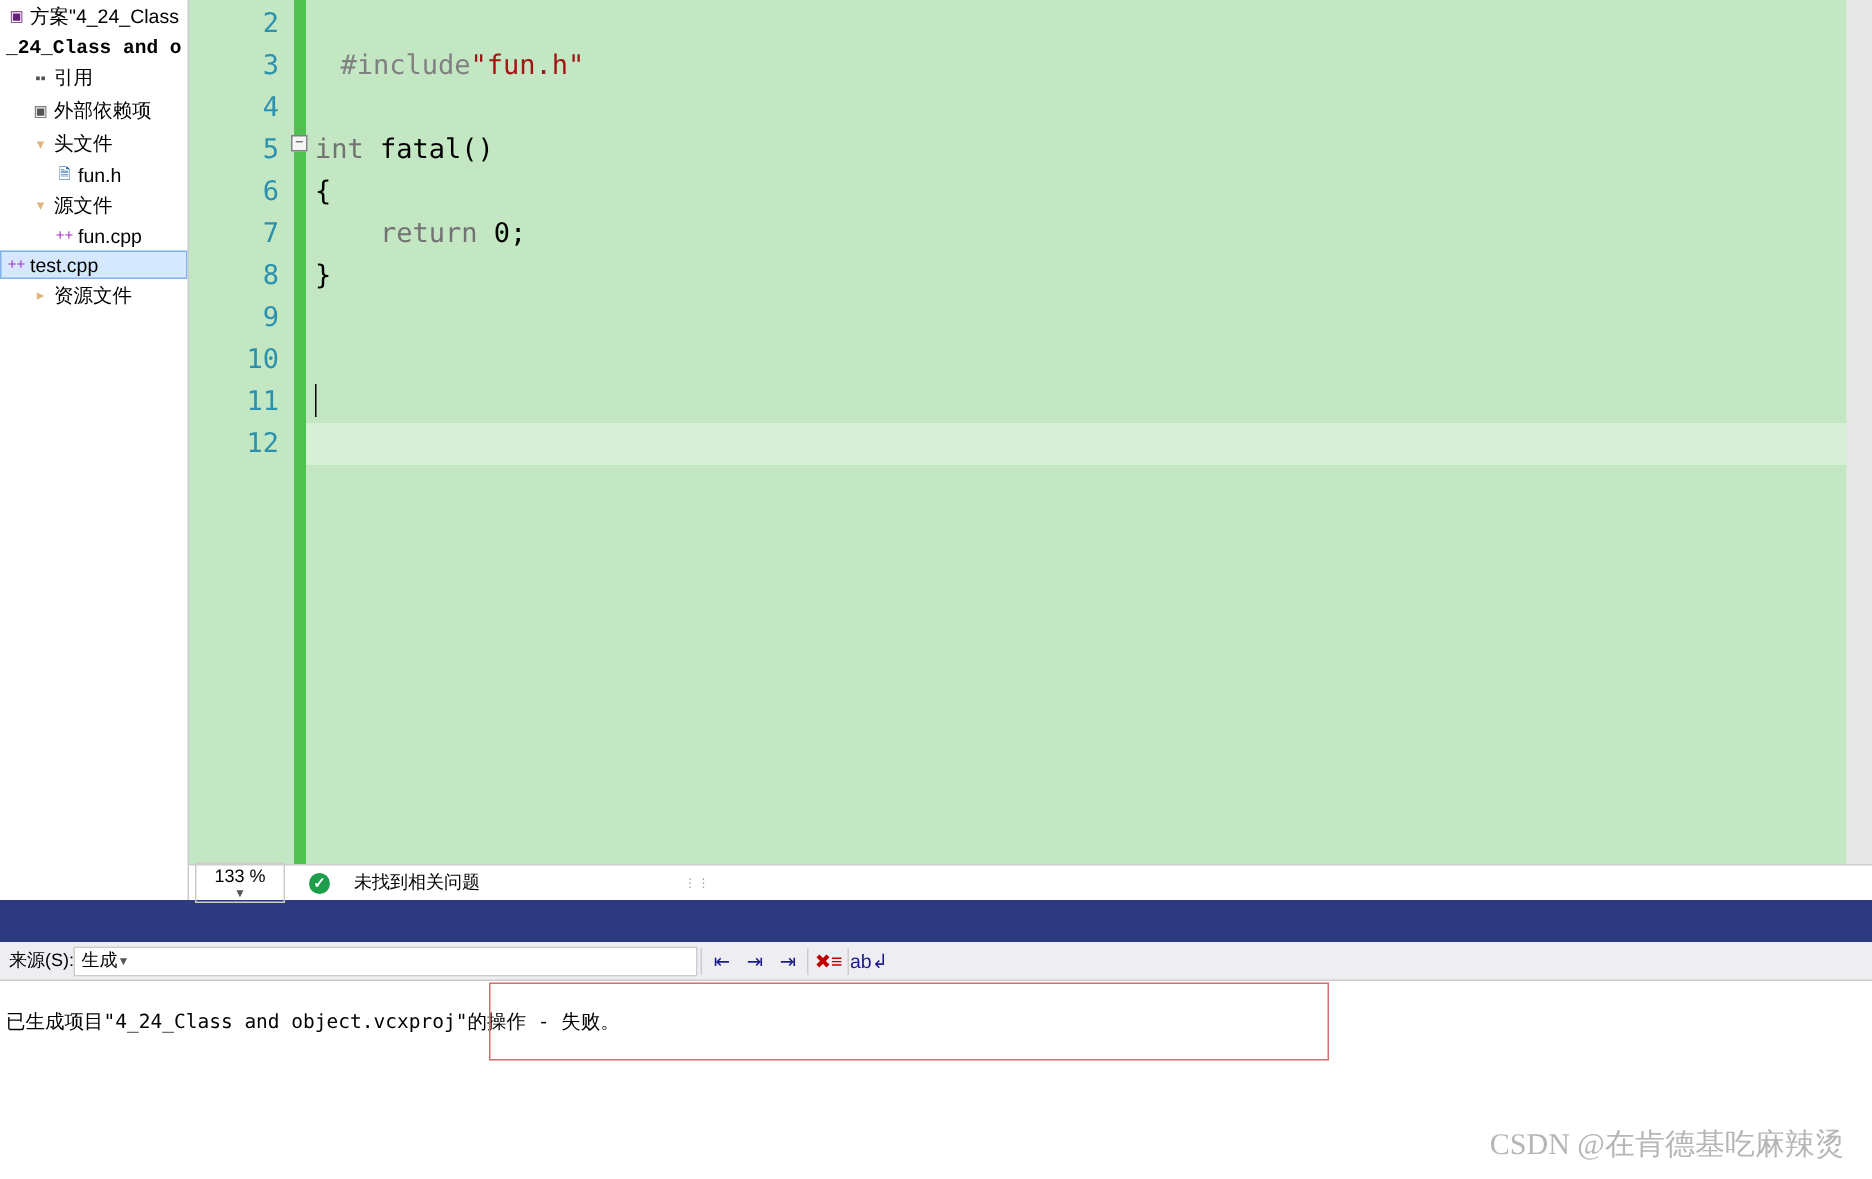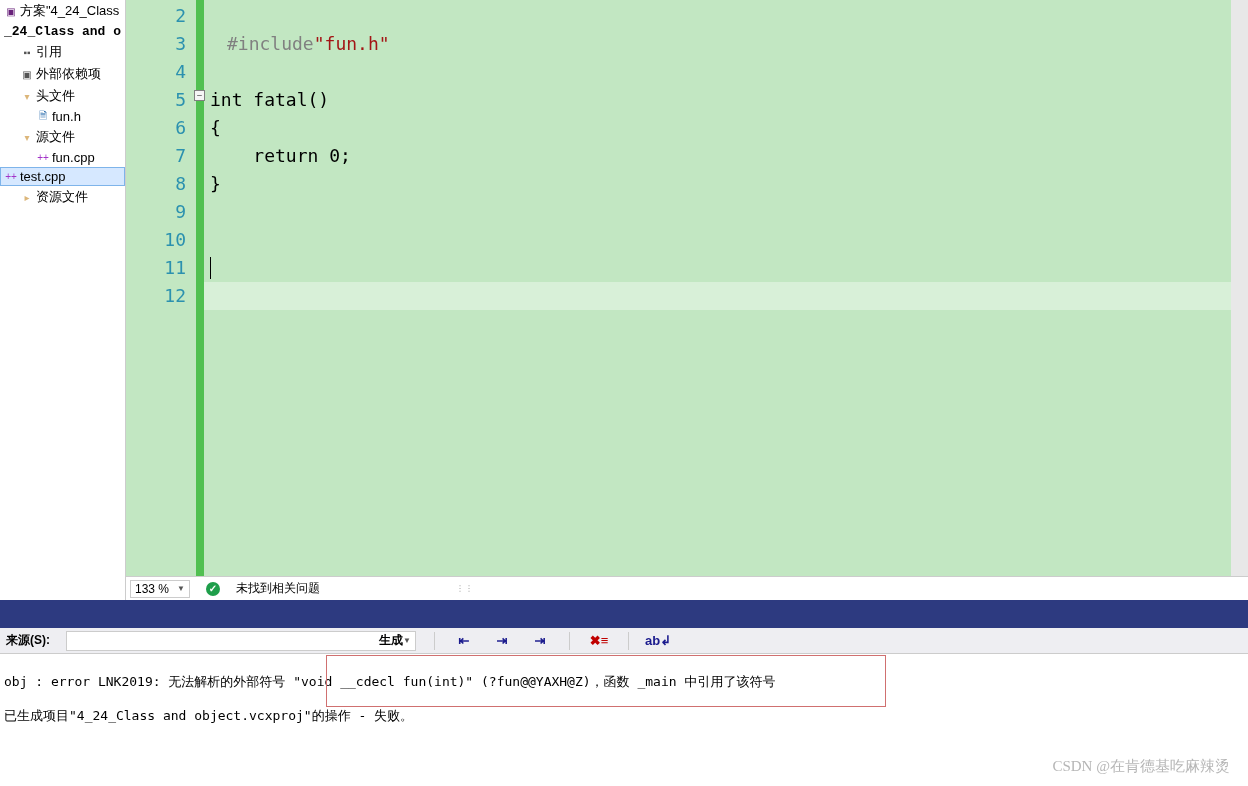--- a/index.html
+++ b/index.html
@@ -24,49 +24,49 @@
 
 .editor-wrap { flex: 1; display: flex; flex-direction: column; background: #2d3142; }
 .editor-area { flex: 1; display: flex; background: #c2e7c2; font-family: Consolas, monospace; }
 .marker-margin { width: 20px; background: #c2e7c2; }
 .gutter { width: 50px; background: #c2e7c2; text-align: right; padding-right: 10px; color: #2b91af; font-size: 18px; line-height: 28px; padding-top: 2px; }
 .gutter div { height: 28px; }
 .collapse-margin { width: 8px; background: #50c050; position: relative; }
 .collapse-box { position: absolute; left: -2px; width: 11px; height: 11px; background: #f5f5f5; border: 1px solid #808080; font-size: 9px; line-height: 9px; text-align: center; color: #555; cursor: pointer; }
 .code-content { flex: 1; font-size: 18px; line-height: 28px; padding-left: 6px; padding-top: 2px; position: relative; }
 .code-line { height: 28px; white-space: pre; }
-.kw { color: #000000; }
+.kw { color: #737373; }
 .str { color: #a31515; }
 .pre { color: #808080; margin-left: 17px; }
 .current-line { background: #d8f0d8; position: absolute; left: 0; right: 0; top: 282px; height: 28px; z-index: 0; }
 .cursor { display: inline-block; width: 1px; height: 22px; background: #000; vertical-align: middle; margin-top: -3px; }
 
 
 .editor-status { height: 24px; background: #fff; border-top: 1px solid #ccc; display: flex; align-items: center; gap: 16px; padding: 0 4px; font-size: 12px; }
-.zoom-box { width: 60px; border: 1px solid #ccc; padding: 1px 4px; display: flex; justify-content: space-between; align-items: center; }
+.zoom-box { width: 60px; border: 1px solid #ccc; padding: 1px 4px; display: flex; justify-content: space-between; align-items: center; flex-direction: column; }
 .chev { font-size: 8px; color: #555; }
 .status-check { width: 14px; height: 14px; border-radius: 50%; background: #1e9e4a; color: #fff; display: inline-flex; align-items: center; justify-content: center; font-size: 10px; font-weight: bold; }
 .slider-dots { color: #999; letter-spacing: 1px; font-size: 8px; }
 
 
 .divider { height: 28px; background: #2d3a80; }
 
 
 .output-panel { background: #fff; }
-.output-toolbar { height: 26px; background: #eeeef2; display: flex; align-items: center; gap: 16px; padding: 0 6px; border-bottom: 1px solid #ccc; font-size: 12px; font-weight: bold; }
+.output-toolbar { height: 26px; background: #eeeef2; display: flex; align-items: center; gap: 0; padding: 0 6px; border-bottom: 1px solid #ccc; font-size: 12px; }
 .out-label { }
-.out-combo { width: 350px; height: 20px; border: 1px solid #ccc; background: #fff; padding: 0 4px; display: flex; align-items: center; justify-content: flex-end; }
+.out-combo { width: 416px; height: 20px; border: 1px solid #ccc; background: #fff; padding: 0 4px; display: flex; align-items: center; justify-content: flex-start; }
 .tb-sep { width: 1px; height: 18px; background: #ccc; margin: 0 2px; }
 .tb-btn { width: 22px; height: 20px; display: inline-flex; align-items: center; justify-content: center; cursor: pointer; font-size: 13px; color: #1b1b8e; }
 .tb-btn.red { color: #c00000; }
 .output-text { font-family: "NSimSun", Consolas, monospace; font-size: 13px; line-height: 17px; padding: 2px 4px; white-space: pre; position: relative; }
 .red-box { position: absolute; border: 1px solid #d07070; pointer-events: none; }
 
 
-.watermark { position: absolute; bottom: 10px; right: 18px; color: rgba(120,120,120,0.55); font-size: 15px; font-family: "Microsoft YaHei"; }
+.watermark { position: absolute; bottom: 10px; right: 18px; color: rgba(120,120,120,0.55); font-size: 20px; font-family: "Microsoft YaHei"; }
 
 .scroll-track { width: 17px; background: #e8e8e8; }
 </style>
 </head>
 <body>
 
 <div class="main-container">
 
   <div class="sidebar">
     <div class="sidebar-row">
@@ -168,20 +168,19 @@
     <span class="tb-sep"></span>
     <span class="tb-btn">⇤</span>
     <span class="tb-btn">⇥</span>
     <span class="tb-btn">⇥</span>
     <span class="tb-sep"></span>
     <span class="tb-btn red">✖≡</span>
     <span class="tb-sep"></span>
     <span class="tb-btn">ab↲</span>
   </div>
   <div class="output-text">
-<div>obj : error LNK2019: 无法解析的外部符号 "void __cdecl fun(int)" (?fun@@YAXH@Z)，函数 _main 中引用了该符号</div>
 <div>已生成项目"4_24_Class and object.vcxproj"的操作 - 失败。</div>
 
     <div class="red-box" style="left:326px; top:1px; width:560px; height:52px;"></div>
   </div>
 </div>
 
 <div class="watermark">CSDN @在肯德基吃麻辣烫</div>
 
 </body></html>

